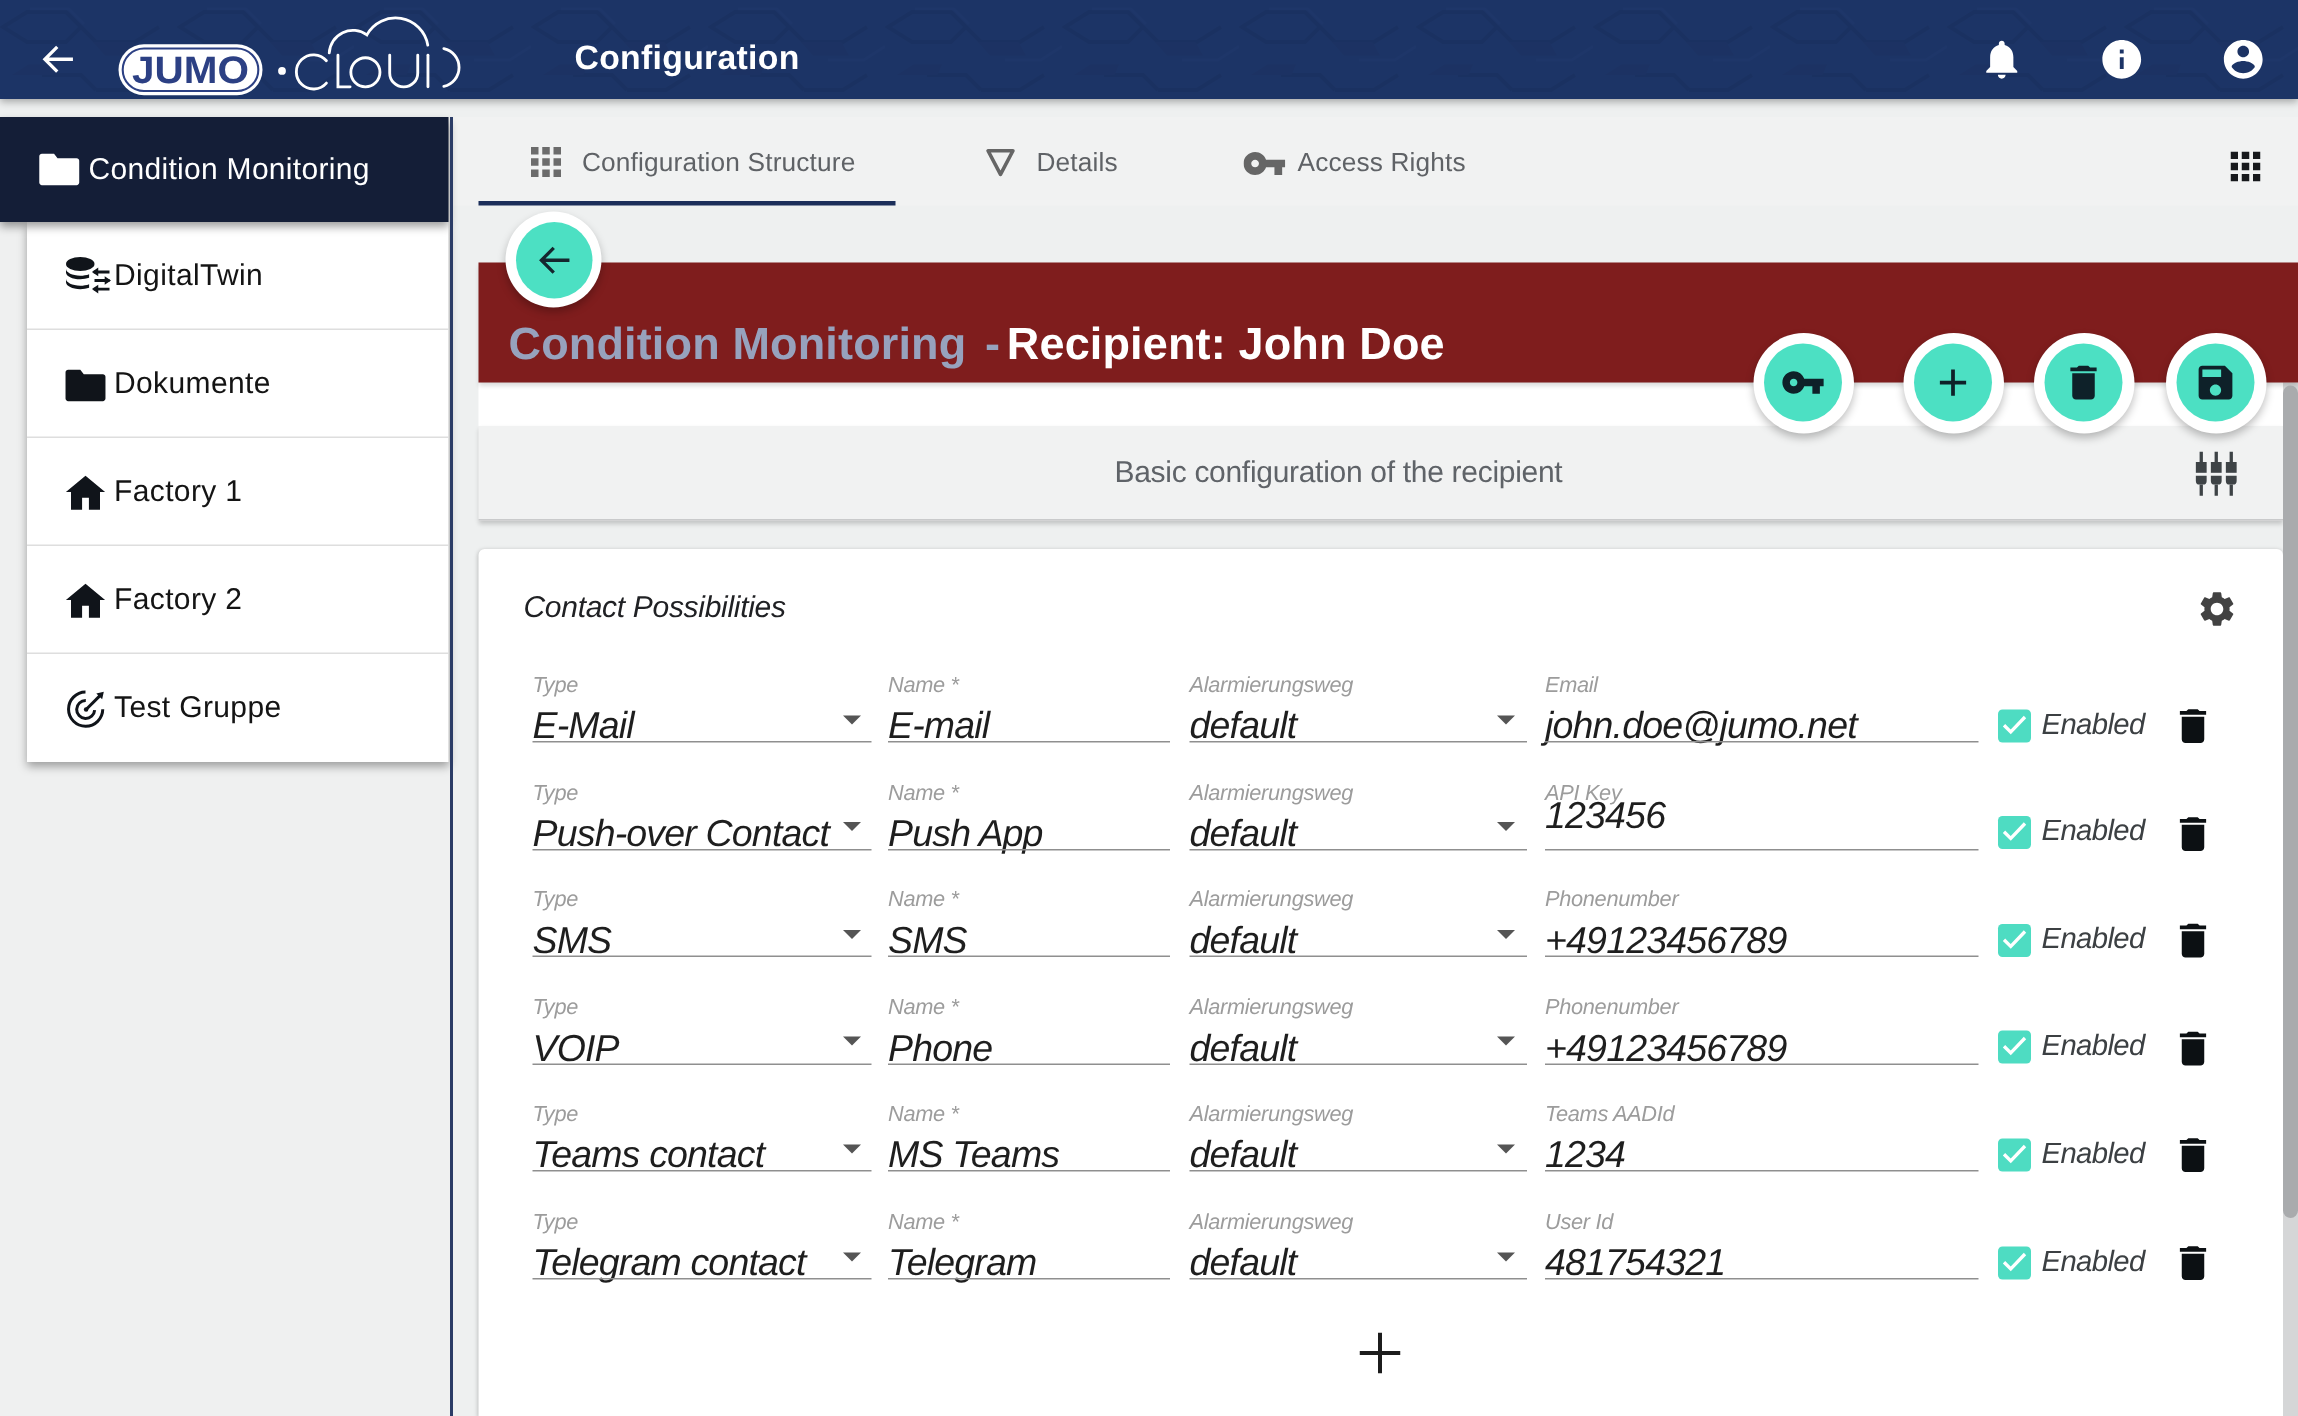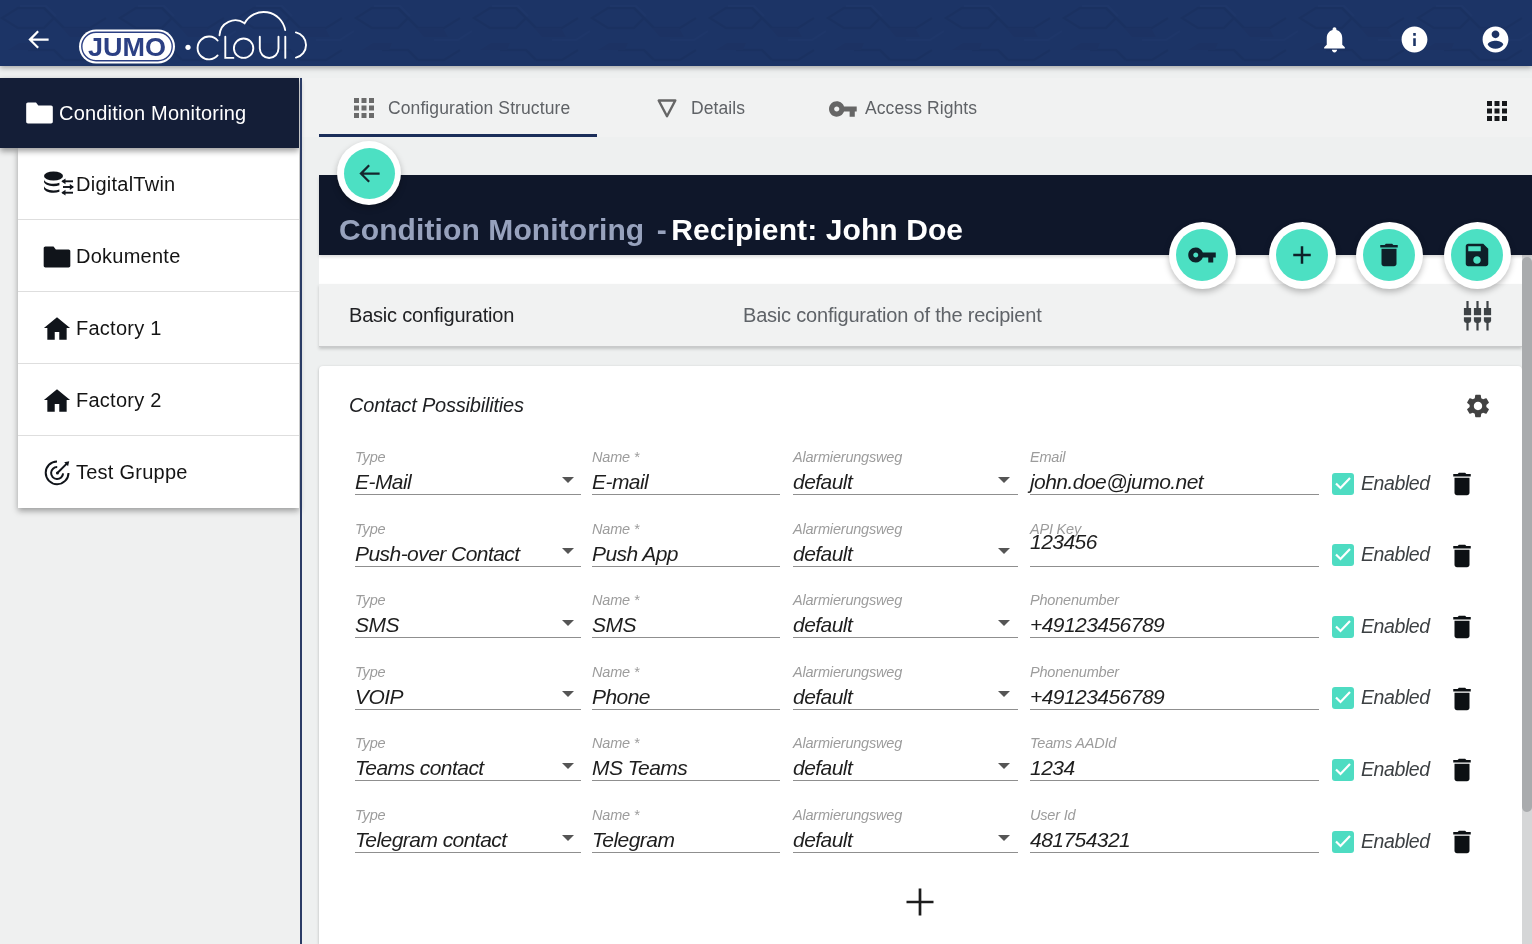--- a/index.html
+++ b/index.html
@@ -20,36 +20,36 @@
   .srow svg { position:absolute; left:25px; top:24px; }
 
   #vline { position:absolute; left:300px; top:78px; width:2px; height:866px; background:#2b3c66; z-index:9; }
 
   
   #tabstrip { position:absolute; left:302px; top:78px; width:1230px; height:59px; background:#f1f2f2; z-index:6; }
   #mainbg { position:absolute; left:302px; top:137px; width:1230px; height:807px; background:#eef0f0; z-index:4; }
   .tabtxt { position:absolute; top:0; height:56px; line-height:56px; font-size:17.5px; color:#5f6266; letter-spacing:0.1px; }
   #underline { position:absolute; left:319px; top:134px; width:278px; height:3px; background:#1b2e5a; z-index:7; }
 
-  #banner { position:absolute; left:319px; top:175px; width:1213px; height:80px; background:#0f172a; z-index:10; box-shadow:0 2px 3px rgba(0,0,0,.14);text-decoration:underline; }
+  #banner { position:absolute; left:319px; top:175px; width:1213px; height:80px; background:#7f1d1d; z-index:10; box-shadow:0 2px 3px rgba(0,0,0,.14);text-decoration:underline; }
   #banner .t { position:absolute; left:20px; top:38px; font-size:30px; font-weight:700; color:#fff; white-space:nowrap; letter-spacing:0.1px; }
   #banner .t .grey { color:#97a2bd; }
   #banner .t .gap { display:inline-block; width:4px; }
   #banner .t .white { margin-left:-4px; }
 
   #whitestrip { position:absolute; left:319px; top:255px; width:1203px; height:29px; background:#fff; z-index:6; }
   #basicrow { position:absolute; left:319px; top:284px; width:1203px; height:63px; background:#f1f2f2; z-index:6; border-bottom:1px solid #c9cacb; box-shadow:0 2px 3px rgba(0,0,0,.18); }
   #basicrow .a { position:absolute; left:30px; top:0; height:62px; line-height:62px; font-size:20px; color:#202124; letter-spacing:-0.2px; }
   #basicrow .b { position:absolute; left:424px; top:0; height:62px; line-height:62px; font-size:20px; color:#5f6368; letter-spacing:-0.2px; }
 
   #card { position:absolute; left:319px; top:366px; width:1203px; height:578px; background:#fff; border-radius:4px 4px 0 0; box-shadow:0 1px 3px rgba(0,0,0,.25); z-index:6;font-style:italic; }
   #card h3 { position:absolute; left:30px; top:28px; font-size:20px; font-weight:500; color:#202124; letter-spacing:-0.2px; }
 
   .flabel { position:absolute; font-size:14.5px; color:#9c9c9c; letter-spacing:-0.2px; }
-  .fvalue { position:absolute; font-size:21px; color:#1e1e1e; white-space:nowrap; letter-spacing:-0.55px; }
+  .fvalue { position:absolute; font-size:25px; color:#1e1e1e; white-space:nowrap; letter-spacing:-0.55px; }
   .uline  { position:absolute; height:1px; background:#8f8f8f; }
   .dtri   { position:absolute; width:0; height:0; border-left:6.5px solid transparent; border-right:6.5px solid transparent; border-top:6.5px solid #555; }
   .cbox   { position:absolute; width:22px; height:22px; background:#4edcc2; border-radius:3px; }
   .cbox svg { position:absolute; left:2px; top:3px; }
   .entxt  { position:absolute; font-size:19.5px; color:#3c4043; letter-spacing:-0.4px; }
   .trash  { position:absolute; width:30px; height:30px; }
 
   .fab { position:absolute; border-radius:50%; background:#4ce0c3; z-index:12; display:flex; align-items:center; justify-content:center; }
   .halo { position:absolute; border-radius:50%; background:#fff; z-index:11; box-shadow:0 3px 6px rgba(0,0,0,.25); }
 
@@ -94,20 +94,21 @@
     <g stroke="#fff" stroke-width="1.9" fill="none" stroke-linecap="round">
       <path d="M217.6 40.5 A11.4 11.4 0 1 0 217.6 55.4"></path>
       <path d="M225.3 36.8 V57.9 H233.4"></path>
       <circle cx="243.6" cy="48.2" r="9.7"></circle>
       <path d="M259.8 36.8 V48.6 a9.35 9.35 0 0 0 18.7 0 V36.8"></path>
       <path d="M285.3 36.8 V57.9"></path>
       <path d="M295.9 32.4 A12.9 12.9 0 0 1 295.9 57.6"></path>
       <path d="M219.5 35.3 A15.8 15.8 0 0 1 244.6 23.3 A21.8 21.8 0 0 1 285.2 30.1" stroke-width="1.85"></path>
     </g>
   </svg>
+  <div class="title">Configuration</div>
 
   <svg class="abs" style="left:1318.7px;top:24px" width="31" height="31" viewBox="0 0 24 24">
     <path d="M12 22c1.1 0 2-.9 2-2h-4c0 1.1.9 2 2 2zm6-6v-5c0-3.07-1.63-5.64-4.5-6.32V4c0-.83-.67-1.5-1.5-1.5s-1.5.67-1.5 1.5v.68C7.64 5.36 6 7.92 6 11v5l-2 2v1h16v-1l-2-2z" fill="#fff"></path>
   </svg>
 
   <svg class="abs" style="left:1399.3px;top:24px" width="31" height="31" viewBox="0 0 24 24">
     <path d="M12 2C6.48 2 2 6.48 2 12s4.48 10 10 10 10-4.48 10-10S17.52 2 12 2zm1 15h-2v-6h2v6zm0-8h-2V7h2v2z" fill="#fff"></path>
   </svg>
 
   <svg class="abs" style="left:1480.3px;top:24px" width="31" height="31" viewBox="0 0 24 24">
@@ -243,21 +244,20 @@
 </div>
 <div class="halo" style="left:1443.5px;top:221.5px;width:67px;height:67px"></div>
 <div class="fab" style="left:1451px;top:229px;width:52px;height:52px">
   <svg width="30" height="30" viewBox="0 0 24 24">
       <path d="M17 3H5c-1.11 0-2 .9-2 2v14c0 1.1.89 2 2 2h14c1.1 0 2-.9 2-2V7l-4-4zm-5 16c-1.66 0-3-1.34-3-3s1.34-3 3-3 3 1.34 3 3-1.34 3-3 3zm3-10H5V5h10v4z" fill="#0e2129"></path>
     </svg>
 </div>
 
 <div id="whitestrip"></div>
 <div id="basicrow">
-  <div class="a">Basic configuration</div>
   <div class="b">Basic configuration of the recipient</div>
   <svg class="abs" style="left:1144px;top:17px" width="29" height="30" viewBox="0 0 29 30">
     <g fill="#3e4346">
       <rect x="3.4" y="0" width="2.2" height="7"></rect>
         <rect x="0.9" y="7" width="7.2" height="7.2"></rect>
       <path d="M0.9 16.2 h7.2 v3.4 a2.4 2.4 0 0 1 -2.4 2.4 h-2.4 a2.4 2.4 0 0 1 -2.4 -2.4 z"></path>
         <rect x="3.4" y="22" width="2.2" height="7.5"></rect>
       <rect x="13.4" y="0" width="2.2" height="7"></rect>
         <rect x="10.9" y="7" width="7.2" height="7.2"></rect>
       <path d="M10.9 16.2 h7.2 v3.4 a2.4 2.4 0 0 1 -2.4 2.4 h-2.4 a2.4 2.4 0 0 1 -2.4 -2.4 z"></path>

